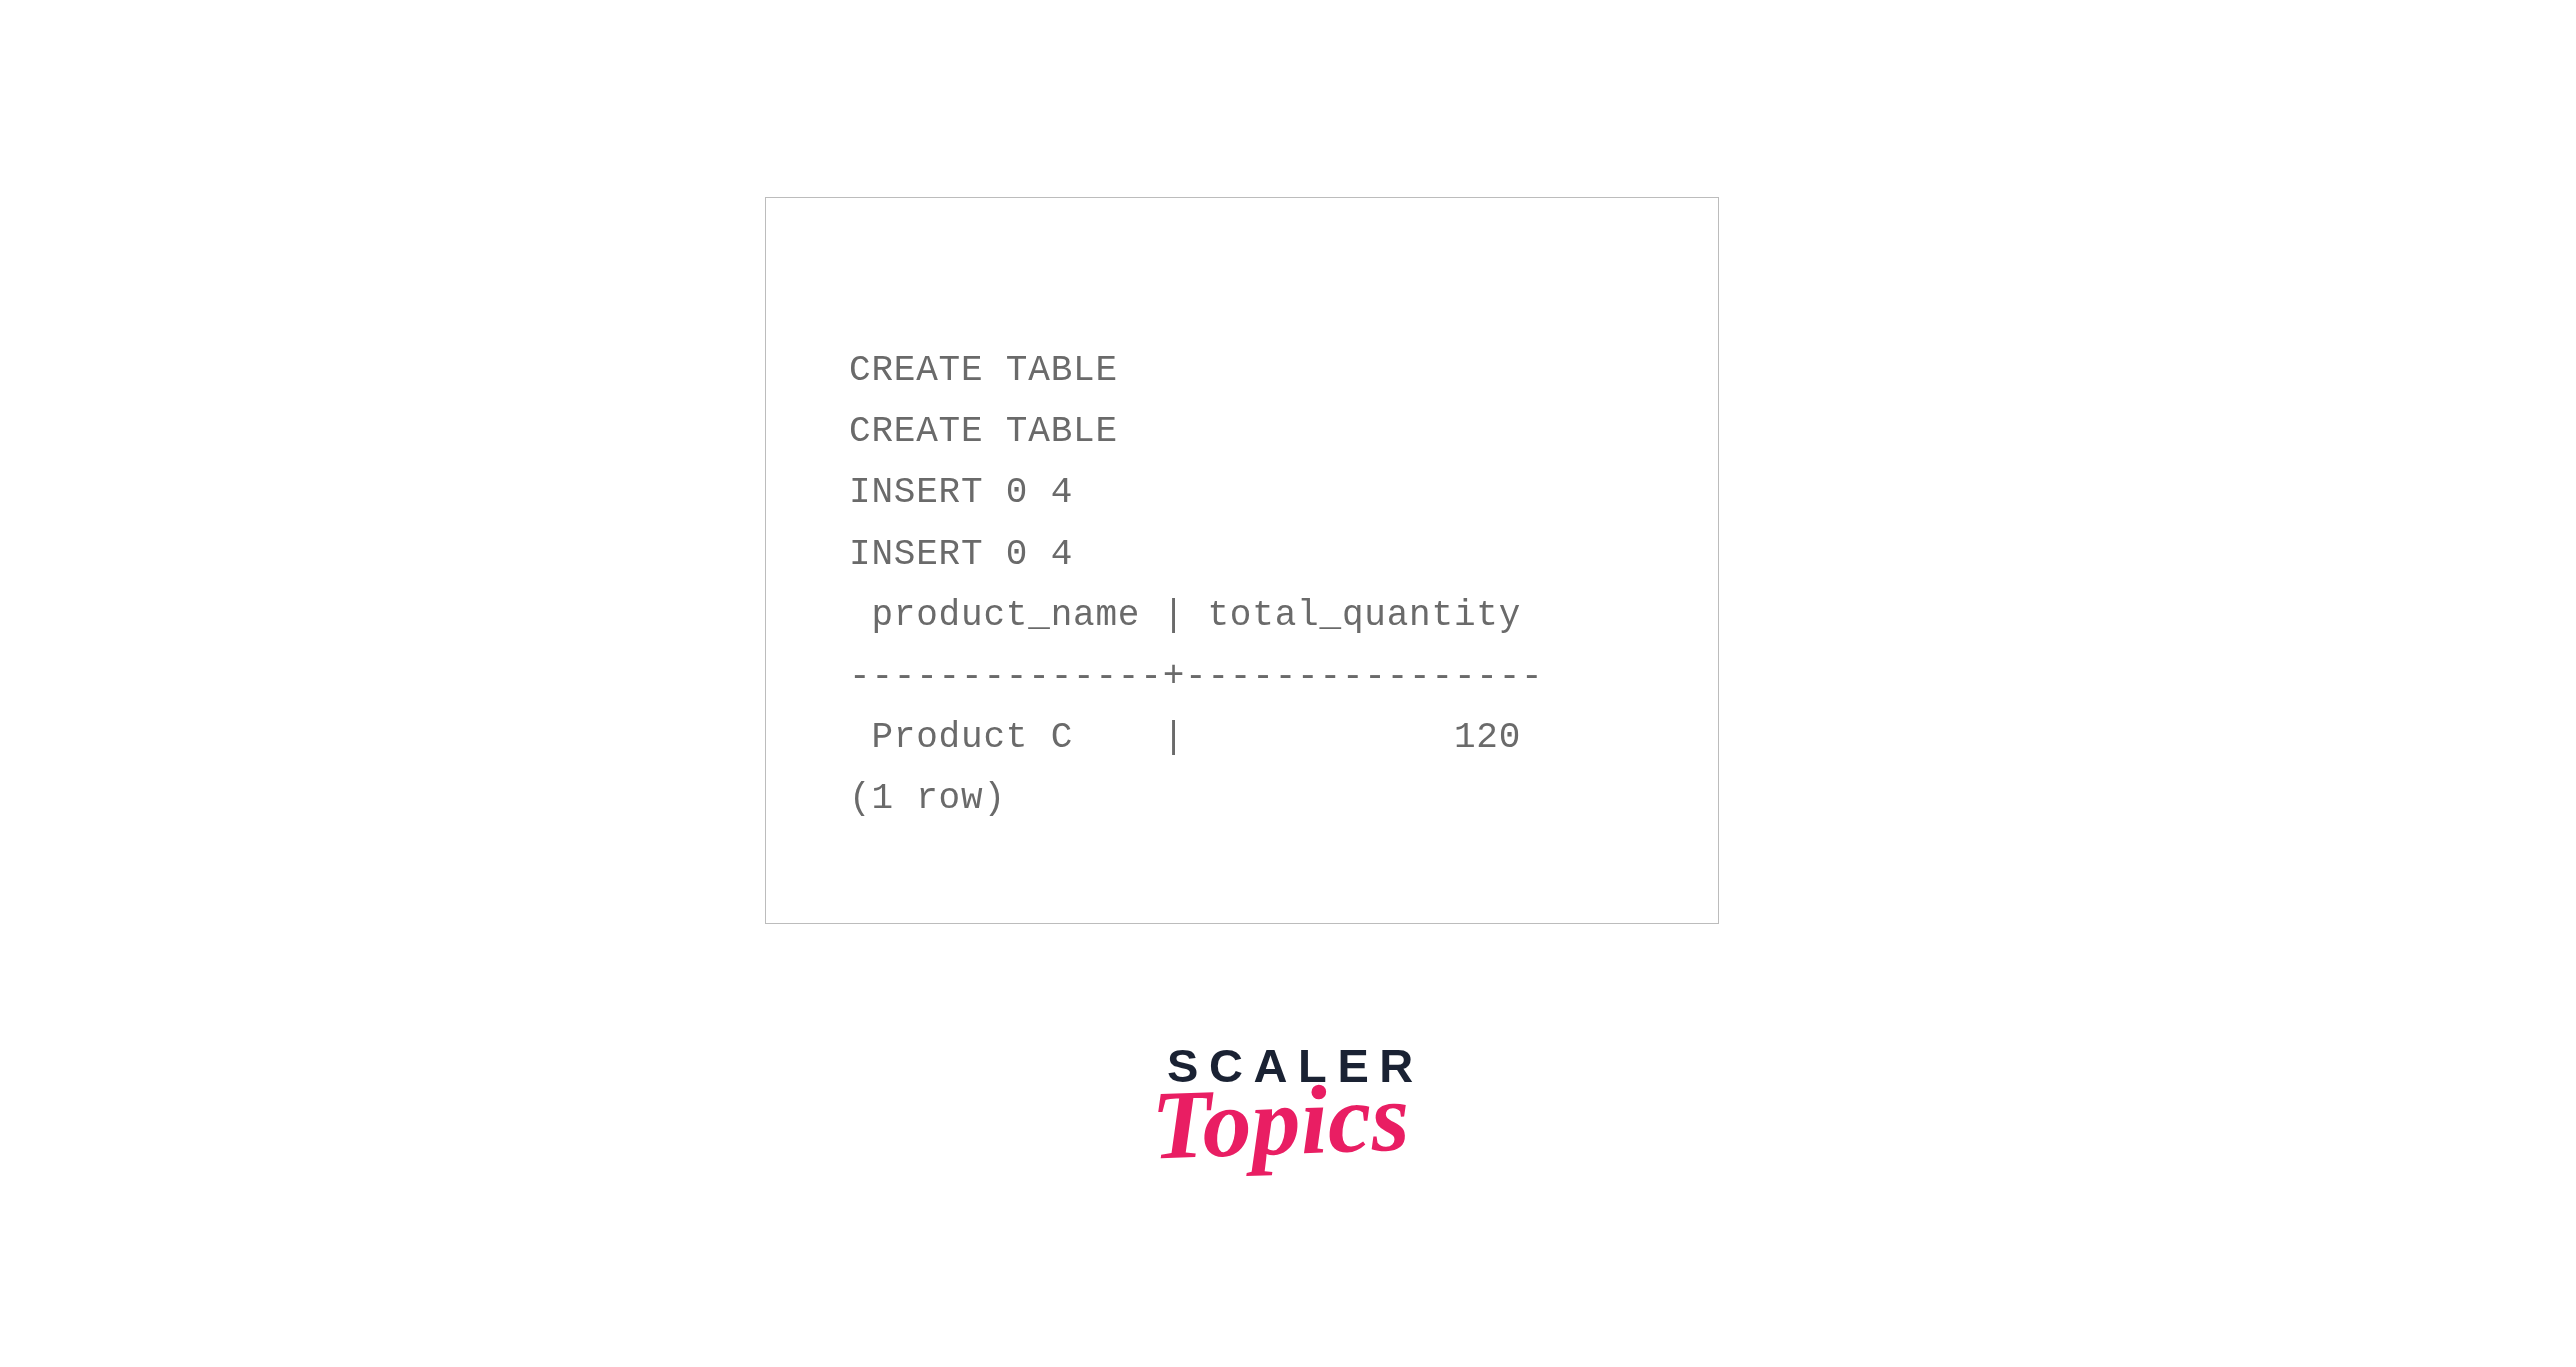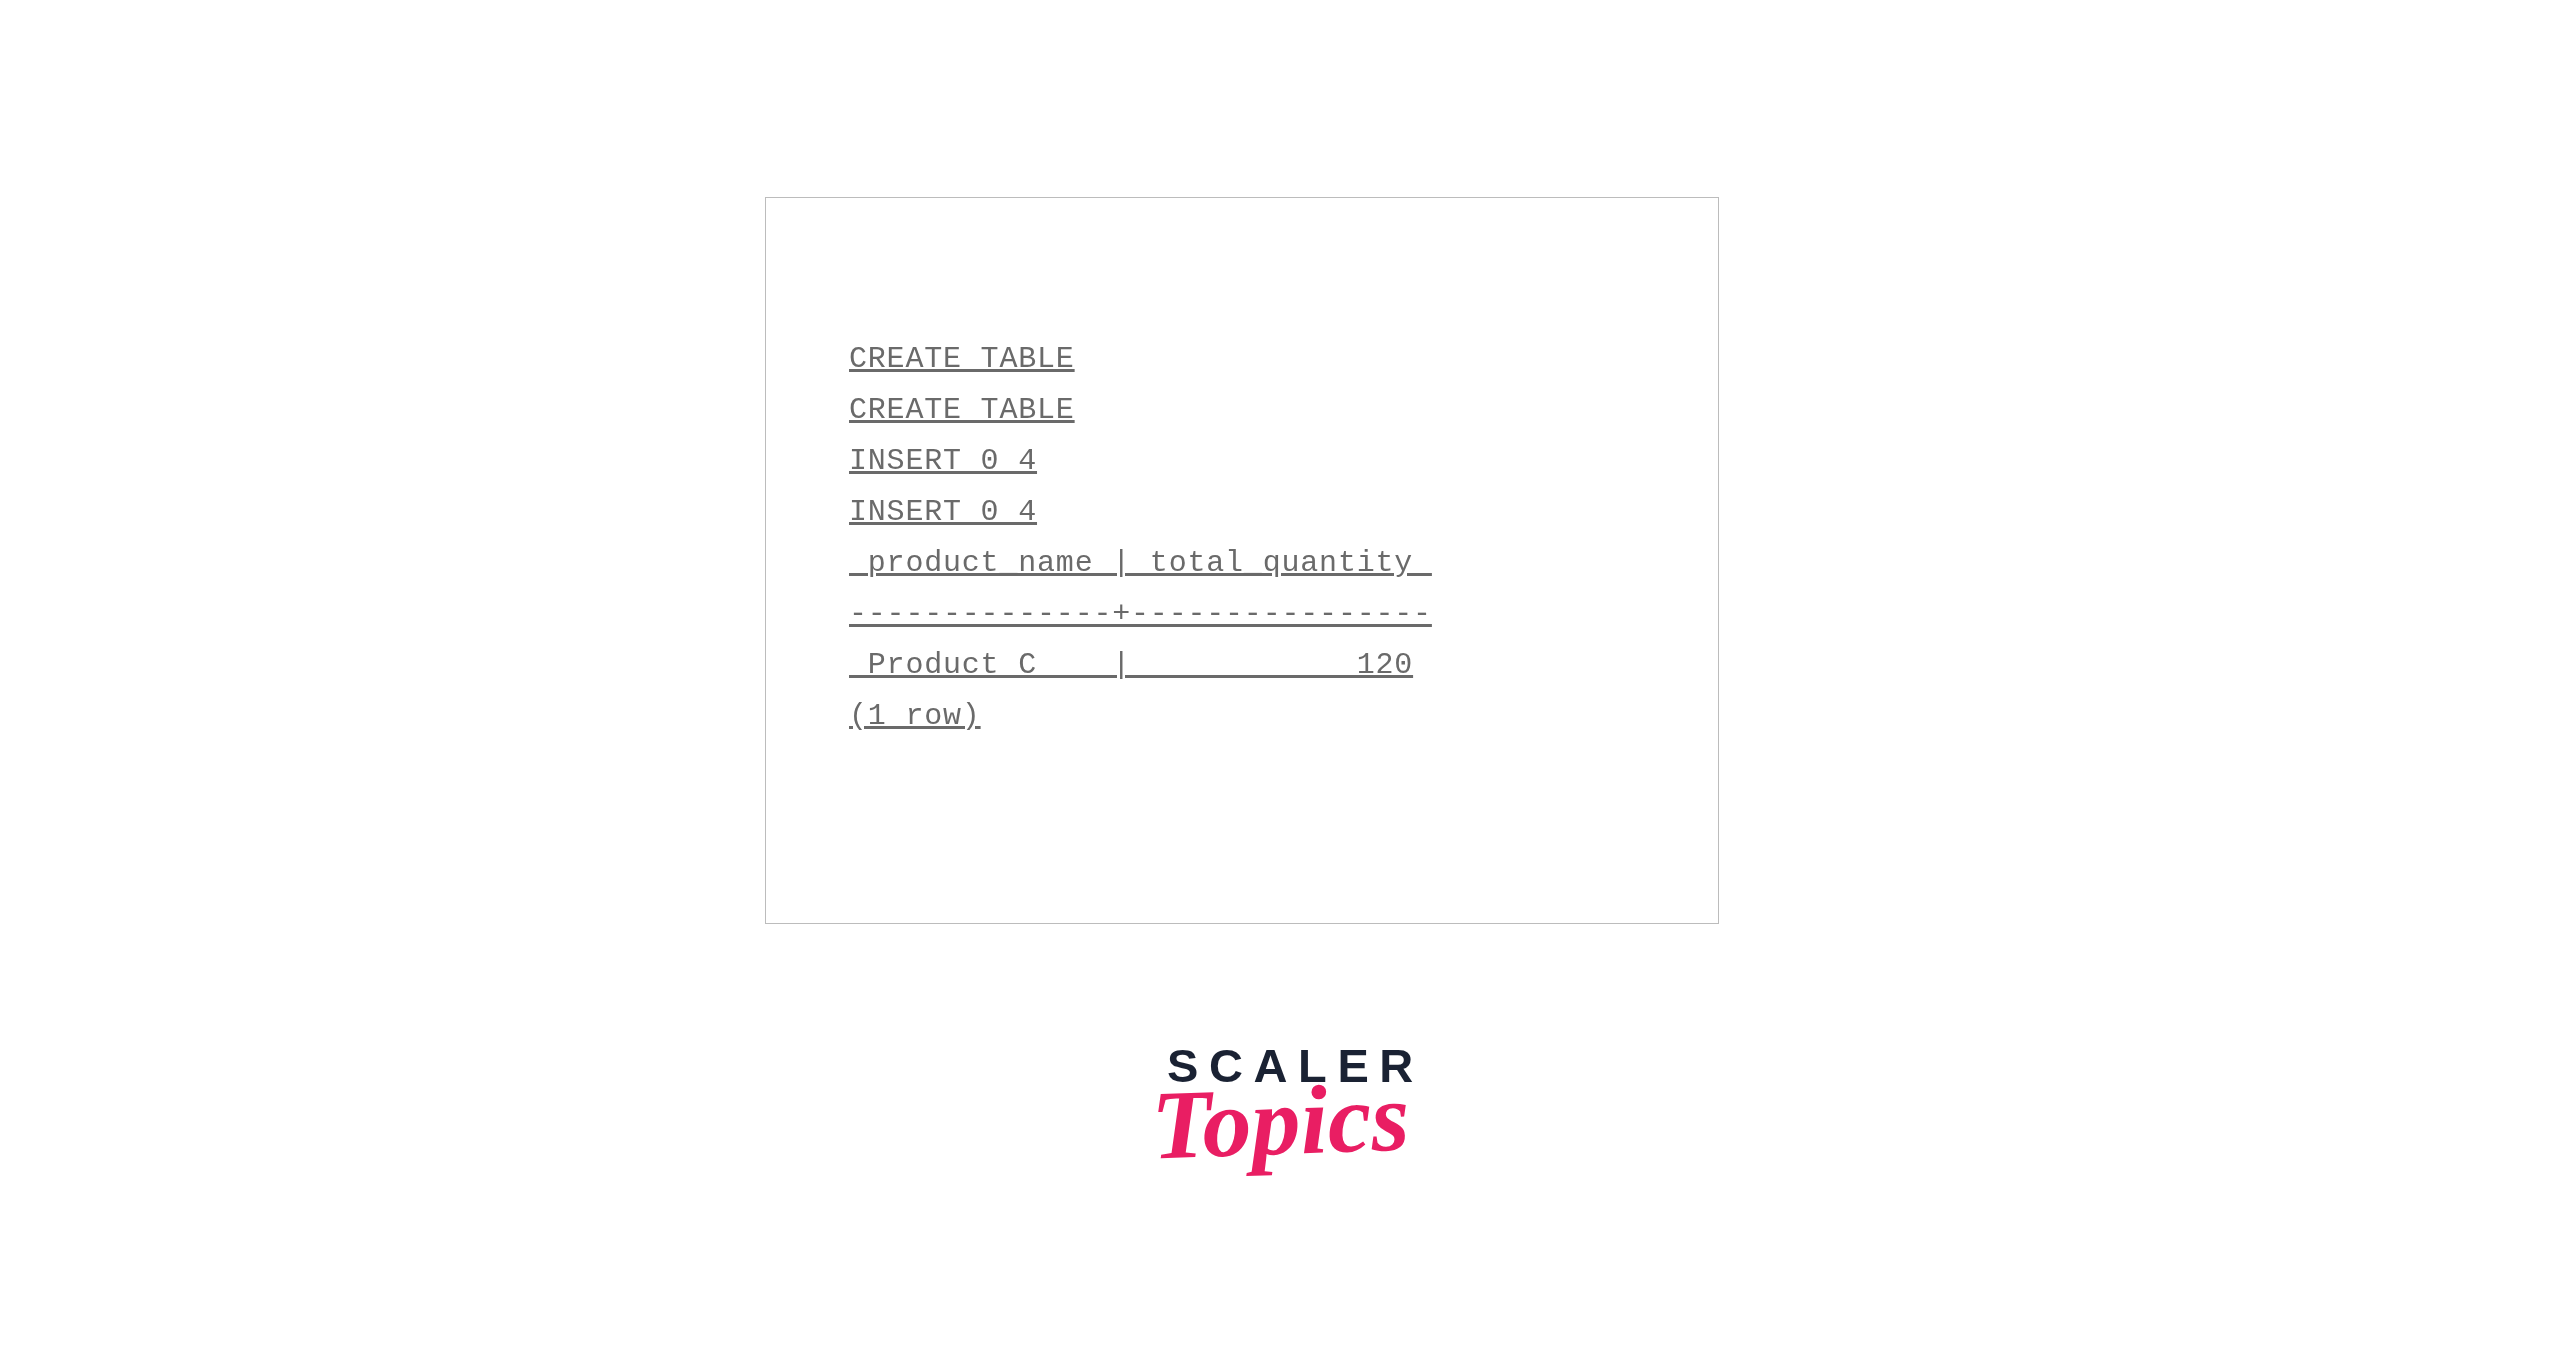--- a/index.html
+++ b/index.html
@@ -22,26 +22,25 @@
     top: 197px;
     width: 954px;
     height: 727px;
     border: 1.5px solid #bcbcbc;
     box-sizing: border-box;
     background: #ffffff;
     padding: 106px 45px 45px 83px;
   }
   .terminal-text {
     font-family: "Consolas", "Menlo", "Courier New", monospace;
-    font-size: 30px;
+    font-size: 36px;
     line-height: 1.7;
     color: #6a6a6a;
     white-space: pre;
     letter-spacing: 0.8px;
-    text-decoration: underline;
   }
   .brand {
     position: absolute;
     left: 50%;
     top: 1038px;
     transform: translateX(-50%);
     text-align: center;
   }
   .brand-scaler {
     font-family: Arial, Helvetica, sans-serif;

